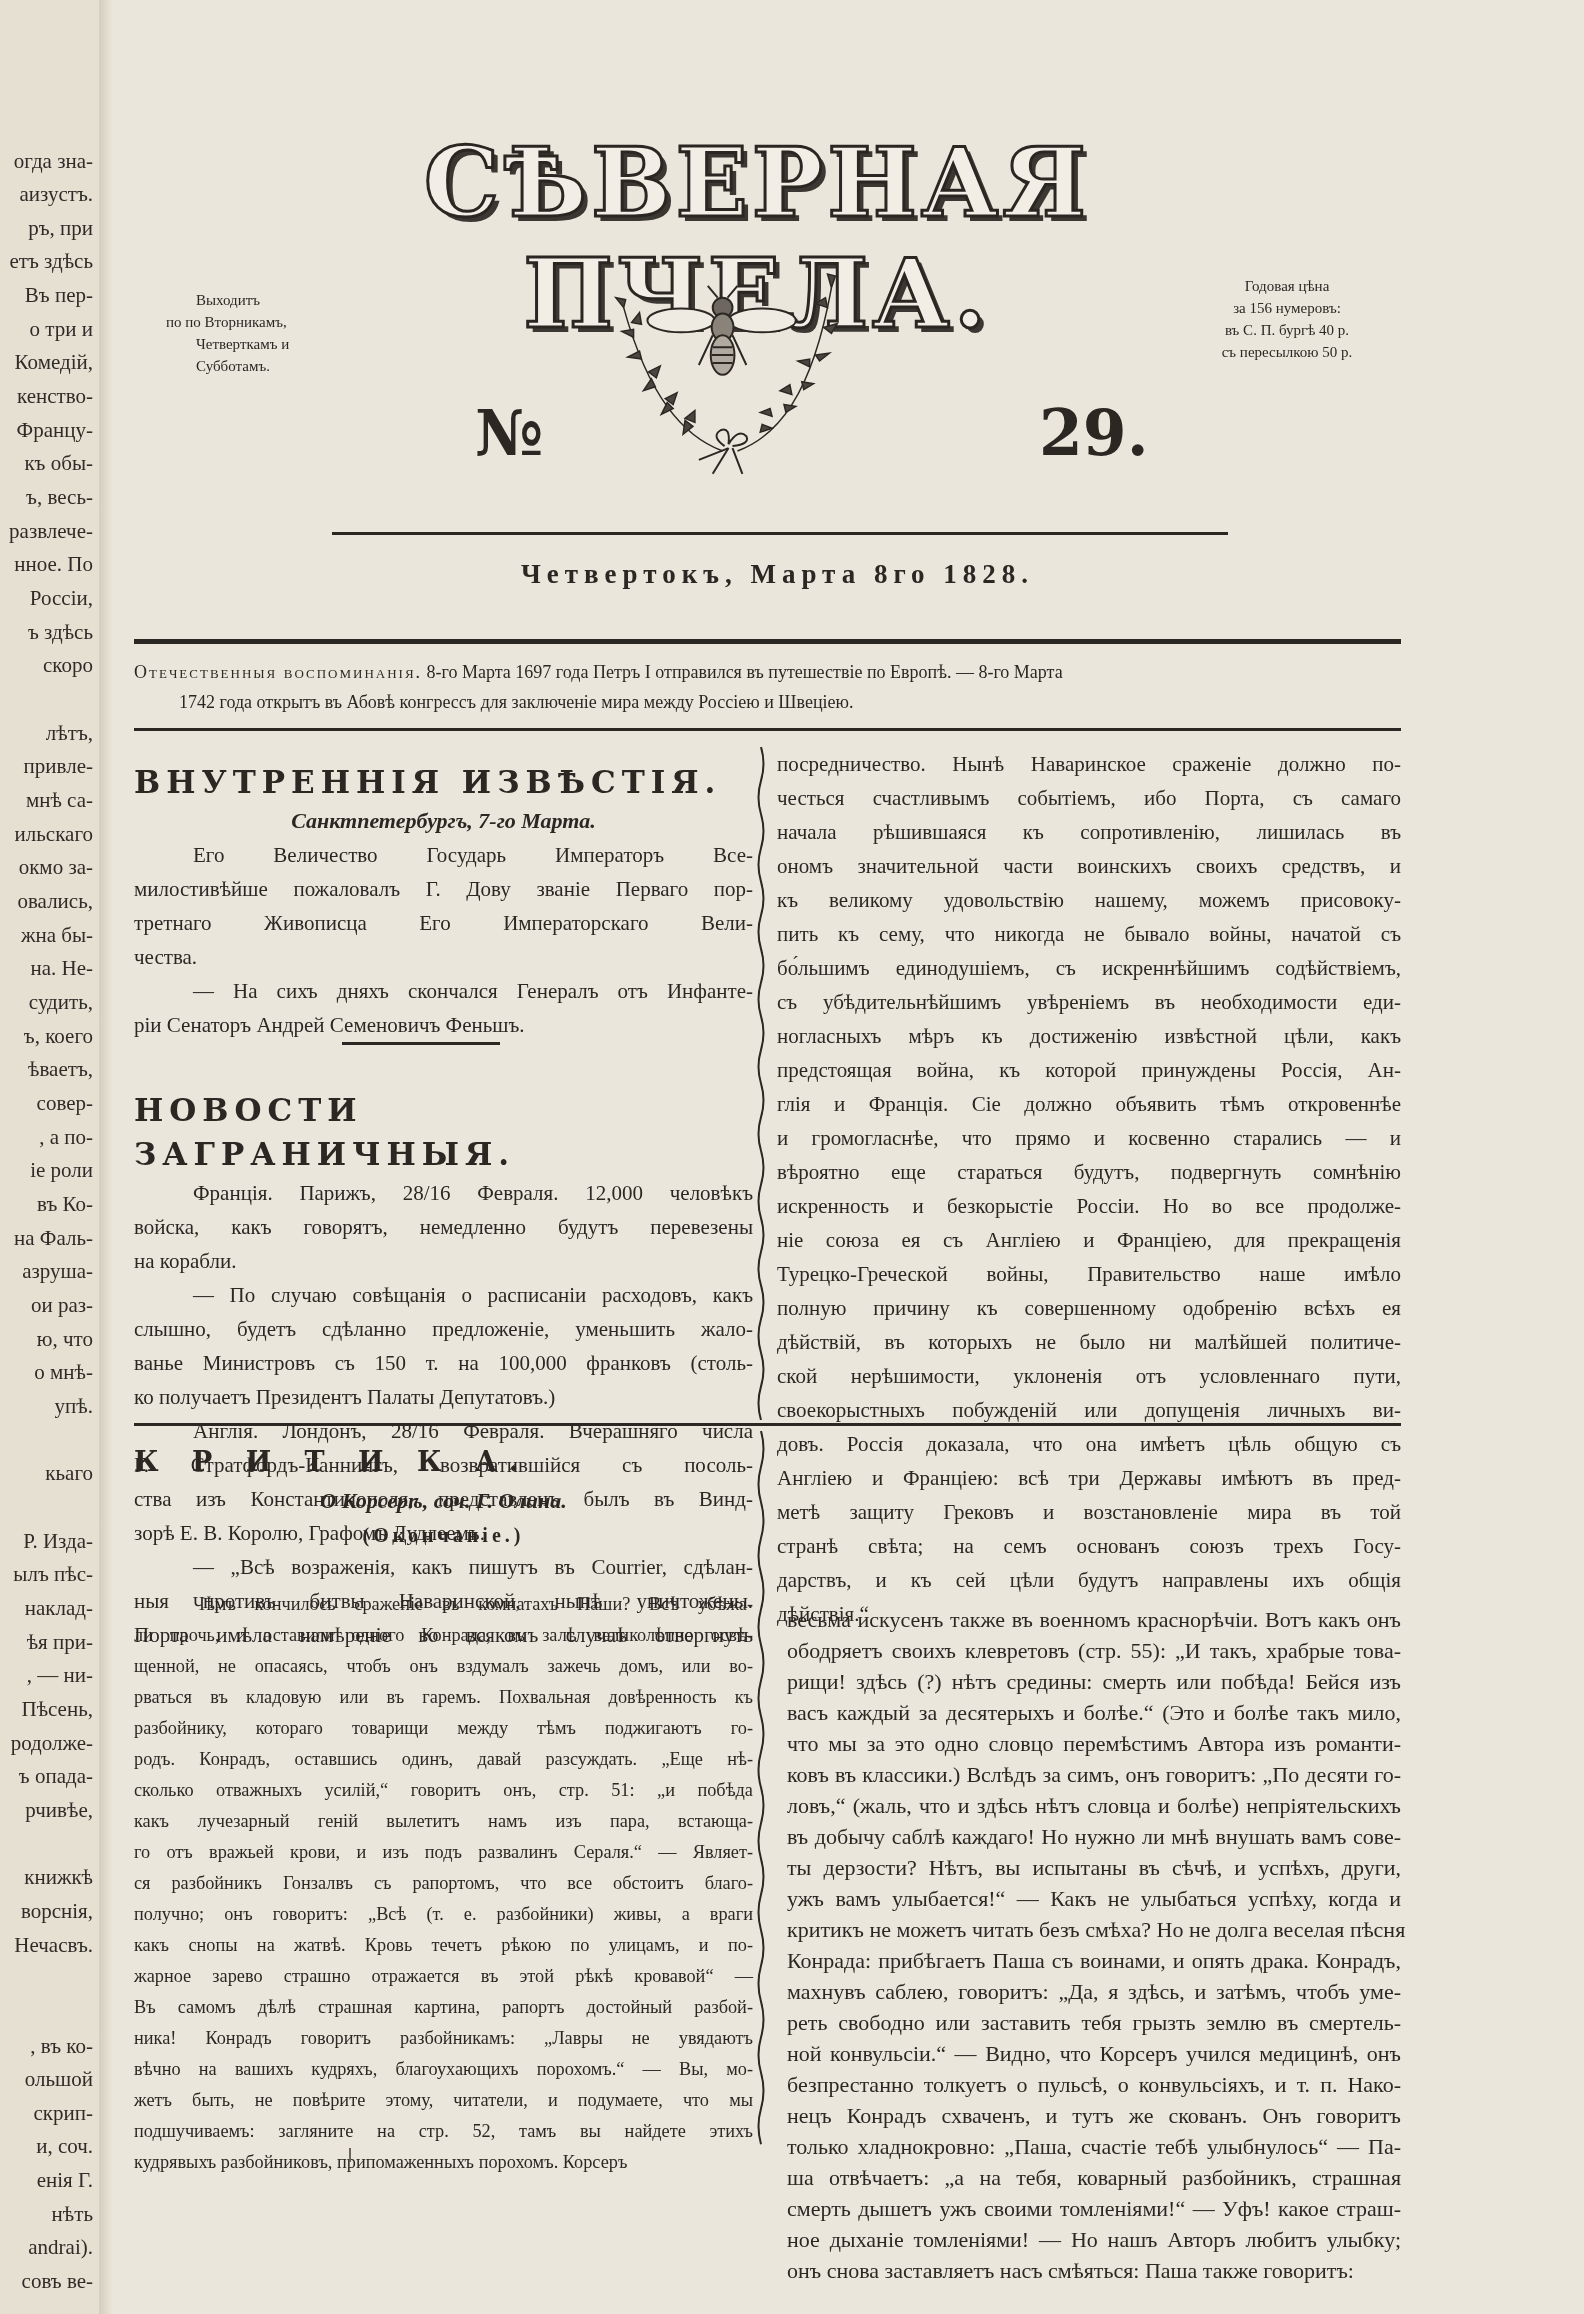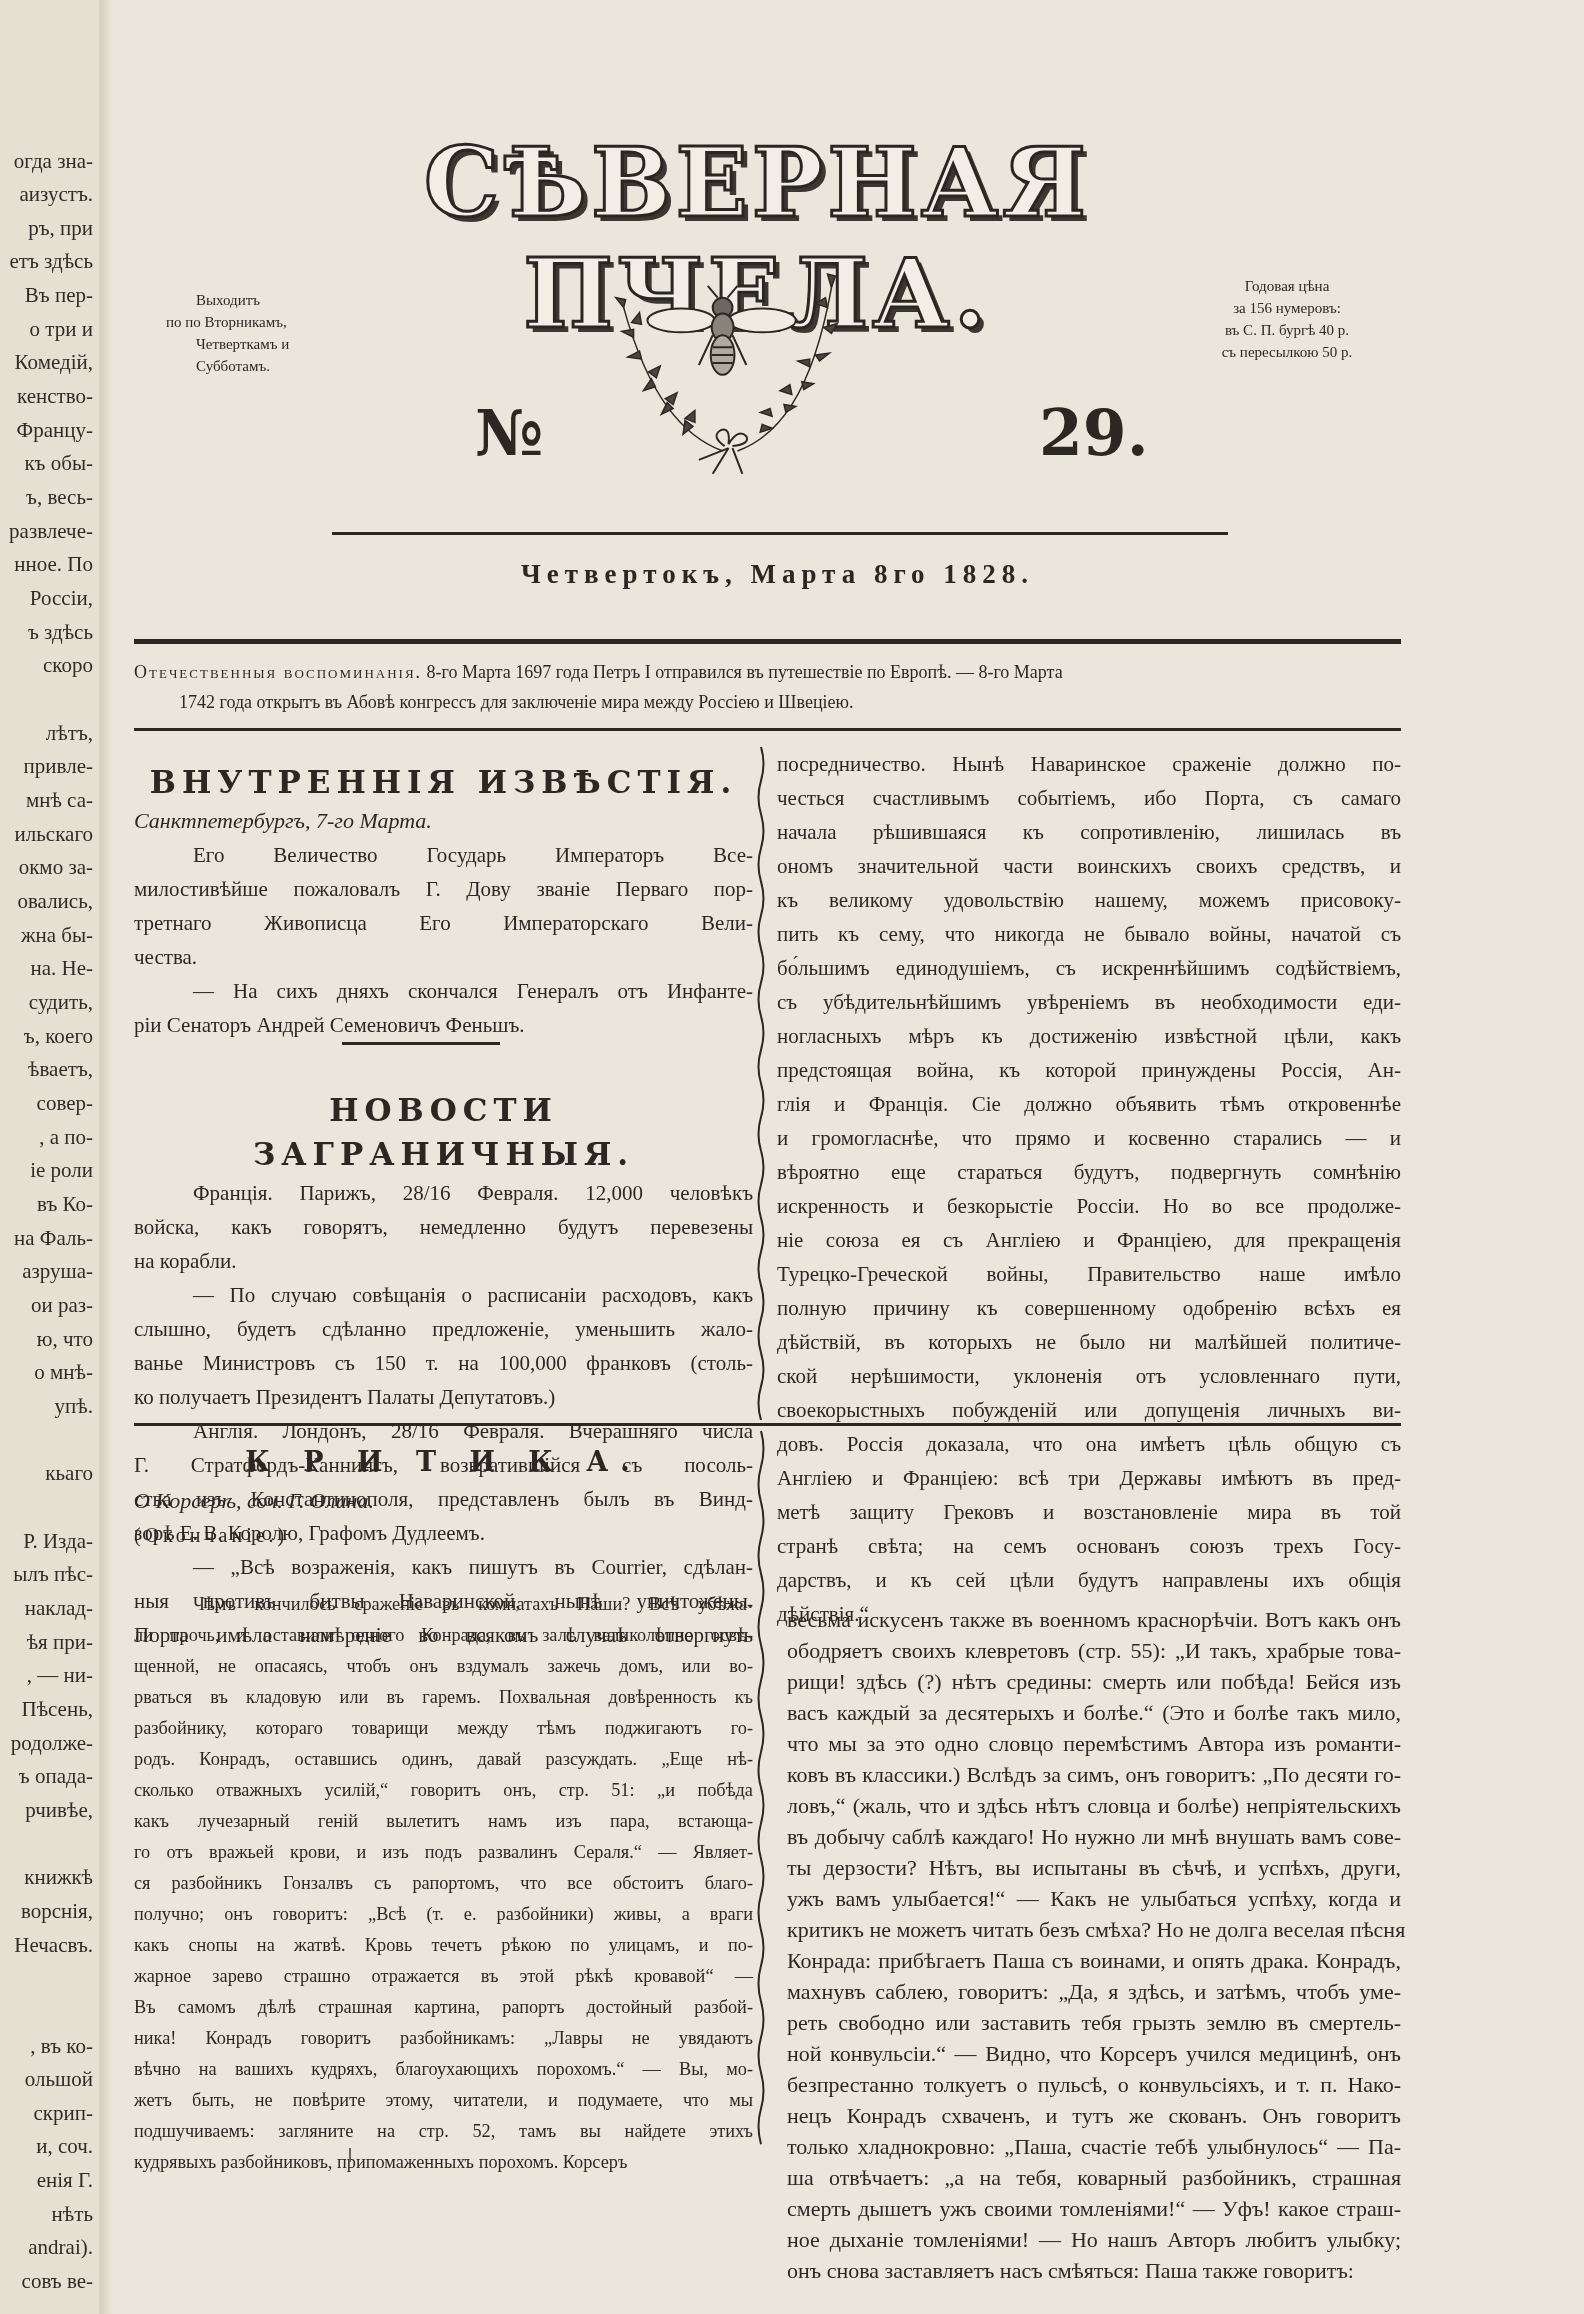--- a/index.html
+++ b/index.html
@@ -51,22 +51,22 @@
     font-size:18px; line-height:30px; font-family:"Liberation Serif",serif; text-align:justify;
   }
   .memo .lead { letter-spacing:2px; font-variant:small-caps; }
   .memo .l2 { padding-left:45px; display:block; }
 
   .col { position:absolute; font-family:"Liberation Serif",serif; font-size:21px; line-height:34px; text-align:justify; }
   .col p { margin:0; }
   .col .ln { display:block; white-space:nowrap; text-align:justify; text-align-last:justify; }
   .col .ln.last { text-align-last:left; }
   .col .ind { padding-left:59px; }
-  .sec-head { text-align:center; font-weight:bold; font-size:31px; letter-spacing:6px; font-family:"DejaVu Serif",serif; margin:0; line-height:44px; }
-  .sub-head { font-style:italic; font-size:22px; margin:0; line-height:34px; }
+  .sec-head { font-weight:bold; font-size:31px; letter-spacing:6px; font-family:"DejaVu Serif",serif; margin:0; line-height:44px; }
+  .sub-head { text-align:center; font-style:italic; font-size:22px; margin:0; line-height:34px;font-weight:bold; }
 
   .col-left-top { left:134px; top:760px; width:619px; }
   .col-right-top { left:777px; top:747px; width:624px; }
   .col-left-bot { left:134px; top:1589px; width:619px; font-size:18.3px; line-height:31px; }
   .col-right-bot { left:787px; top:1604px; width:614px; font-size:22px; line-height:31px; }
 
   .squiggle { position:absolute; left:756px; width:10px; }
   .short-rule { position:absolute; left:342px; top:1042px; width:158px; height:3px; background:#2b2824; }
   .bottom-mark { position:absolute; left:349px; top:2148px; width:2px; height:14px; background:#6b645b; }
 </style>

